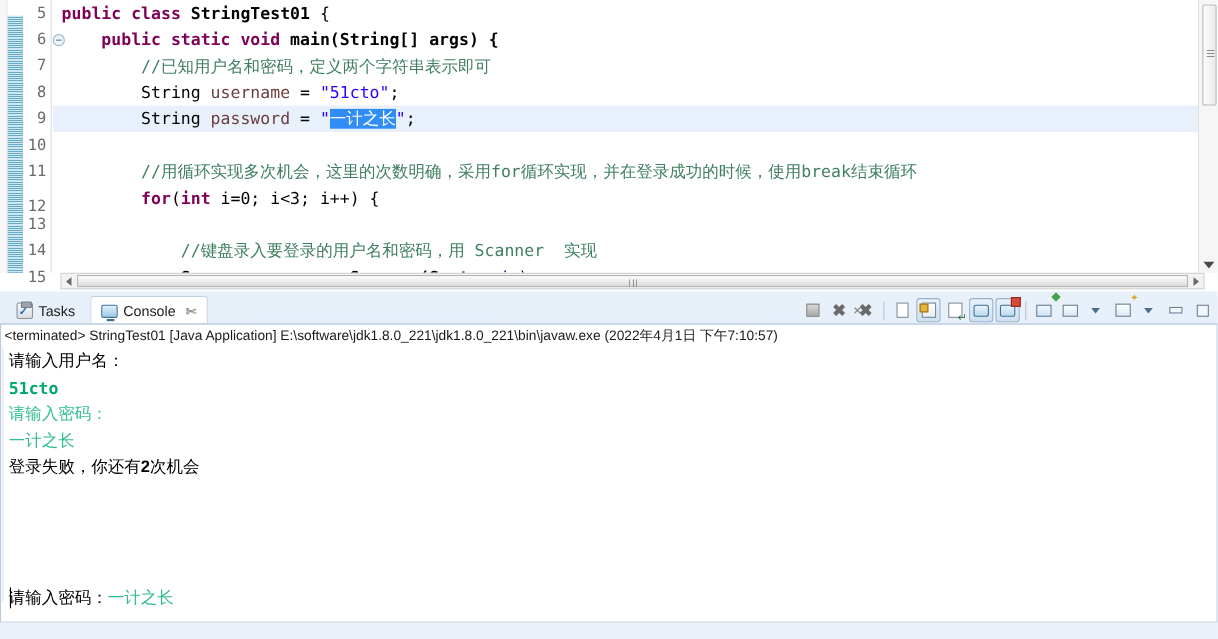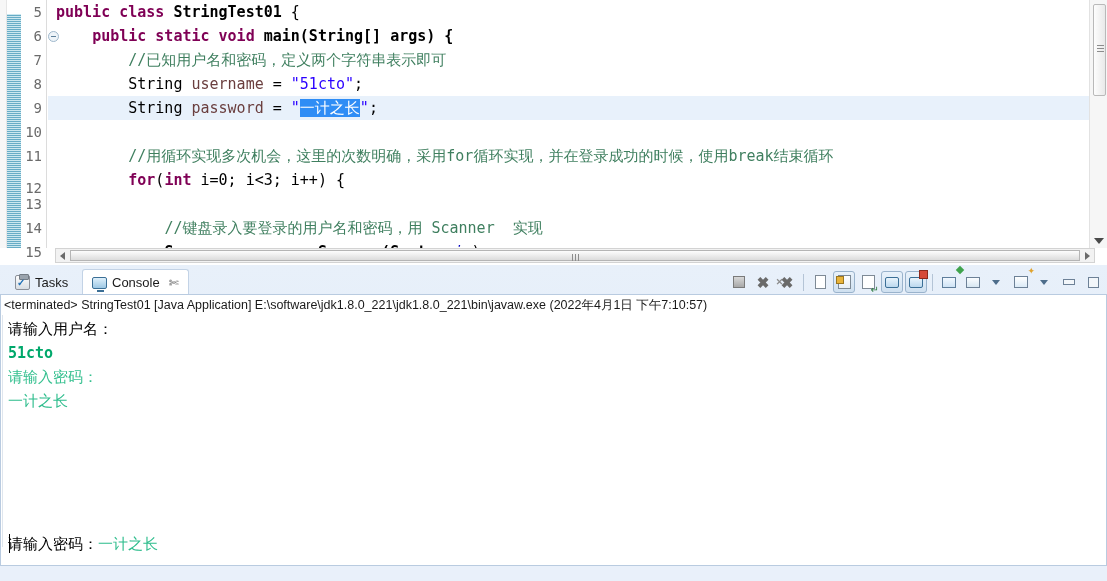--- a/index.html
+++ b/index.html
@@ -335,20 +335,21 @@
 
     <div class="console-body">
       <div class="console-inner" id="console-inner">
         <div class="term-head">&lt;terminated&gt; StringTest01 [Java Application] E:\software\jdk1.8.0_221\jdk1.8.0_221\bin\javaw.exe (2022年4月1日 下午7:10:57)</div>
         <div class="console-left-rule"></div>
         <div class="caret" id="console-caret" style="top: 239px;"></div>
       <div class="out-line" style="top: 22px;"><span>请输入用户名：</span></div>
           <div class="out-line" style="top: 46px;"><span class="in">51cto</span></div>
           <div class="out-line" style="top: 70px;"><span class="prompt-green">请输入密码：</span></div>
           <div class="out-line" style="top: 94px;"><span class="in-cn">一计之长</span></div>
+          <div class="out-line" style="top: 118px;"><span>登录失败，你还有</span><span class="b">2</span><span>次机会</span></div>
           <div class="out-line" style="top: 166px;"></div>
           <div class="out-line" style="top: 190px;"></div>
           <div class="out-line" style="top: 214px; margin-top: 23px;"><span>请输入密码：</span><span class="in-cn">一计之长</span></div>
         </div>
       <div class="cs-hscroll">
         <div class="la"></div>
         <div class="ra"></div>
       </div>
     </div>
     <div class="white-frame"></div>

